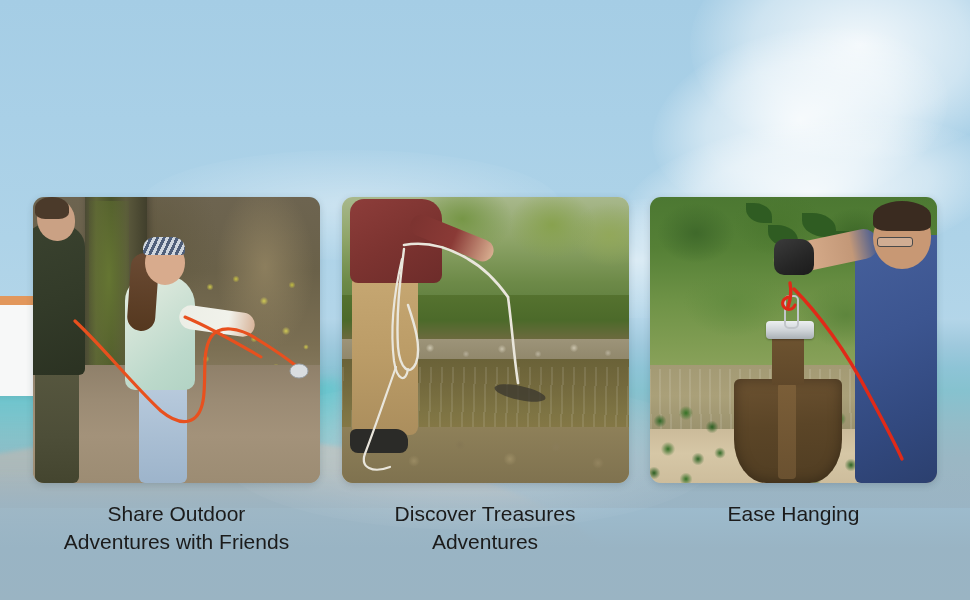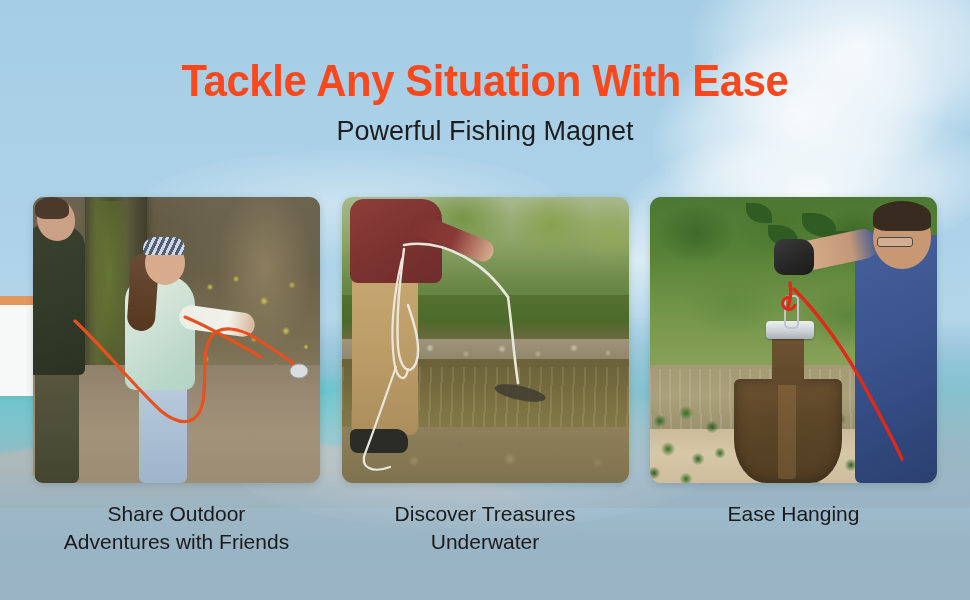--- a/index.html
+++ b/index.html
@@ -435,24 +435,20 @@
   <div class="bg-cloud cloud-d"></div>
   <div class="bg-cloud cloud-e"></div>
   <div class="bg-sea"></div>
   <div class="bg-lagoon"></div>
   <div class="bg-boat"></div>
   <div class="bg-boat-stripe"></div>
   <div class="bg-shore"></div>
   <div class="bg-bottom"></div>
   <div class="bg-cloud cloud-f"></div>
 
-  <div class="head-wrap">
-    <h1 class="title">Tackle Any Situation With Ease</h1>
-    <p class="subtitle">Powerful Fishing Magnet</p>
-  </div>
 
   <div class="cards">
 
     <div class="card">
       <div class="card-photo">
         <div class="photo-layer p1-sky"></div>
         <div class="photo-layer p1-forest"></div>
         <div class="p1-trunk"></div>
         <div class="p1-moss"></div>
         <div class="p1-yellowbush"></div>
@@ -494,21 +490,21 @@
         <svg class="p2-rope" viewBox="0 0 287 286" preserveAspectRatio="none">
           <path d="M62,48 C84,44 106,50 126,62 C144,72 156,86 166,100" stroke="#E9E6DC" stroke-width="2.6" fill="none" stroke-linecap="round"></path>
           <path d="M166,100 C170,130 172,160 176,186" stroke="#E9E6DC" stroke-width="2.6" fill="none" stroke-linecap="round"></path>
           <path d="M62,52 C58,84 54,118 56,150 C58,172 68,180 74,166 C80,150 72,126 66,108" stroke="#E9E6DC" stroke-width="2.4" fill="none" stroke-linecap="round"></path>
           <path d="M60,62 C52,96 48,132 52,164 C55,184 64,186 66,172" stroke="#E9E6DC" stroke-width="2.2" fill="none" stroke-linecap="round"></path>
           <path d="M54,170 C44,198 34,228 24,254 C16,272 32,276 48,270" stroke="#E9E6DC" stroke-width="2.2" fill="none" stroke-linecap="round"></path>
           <ellipse cx="178" cy="196" rx="26" ry="7" fill="#3e3a30" opacity="0.82" transform="rotate(12 178 196)"></ellipse>
         </svg>
       </div>
       <div class="card-caption">Discover Treasures
-Underwater</div>
+Adventures</div>
     </div>
 
     <div class="card">
       <div class="card-photo">
         <div class="p3-foliage"></div>
         <div class="p3-river"></div>
         <div class="p3-river-ripple"></div>
         <div class="p3-bank"></div>
         <div class="p3-bush-l"></div>
         <div class="p3-bush-r"></div>

